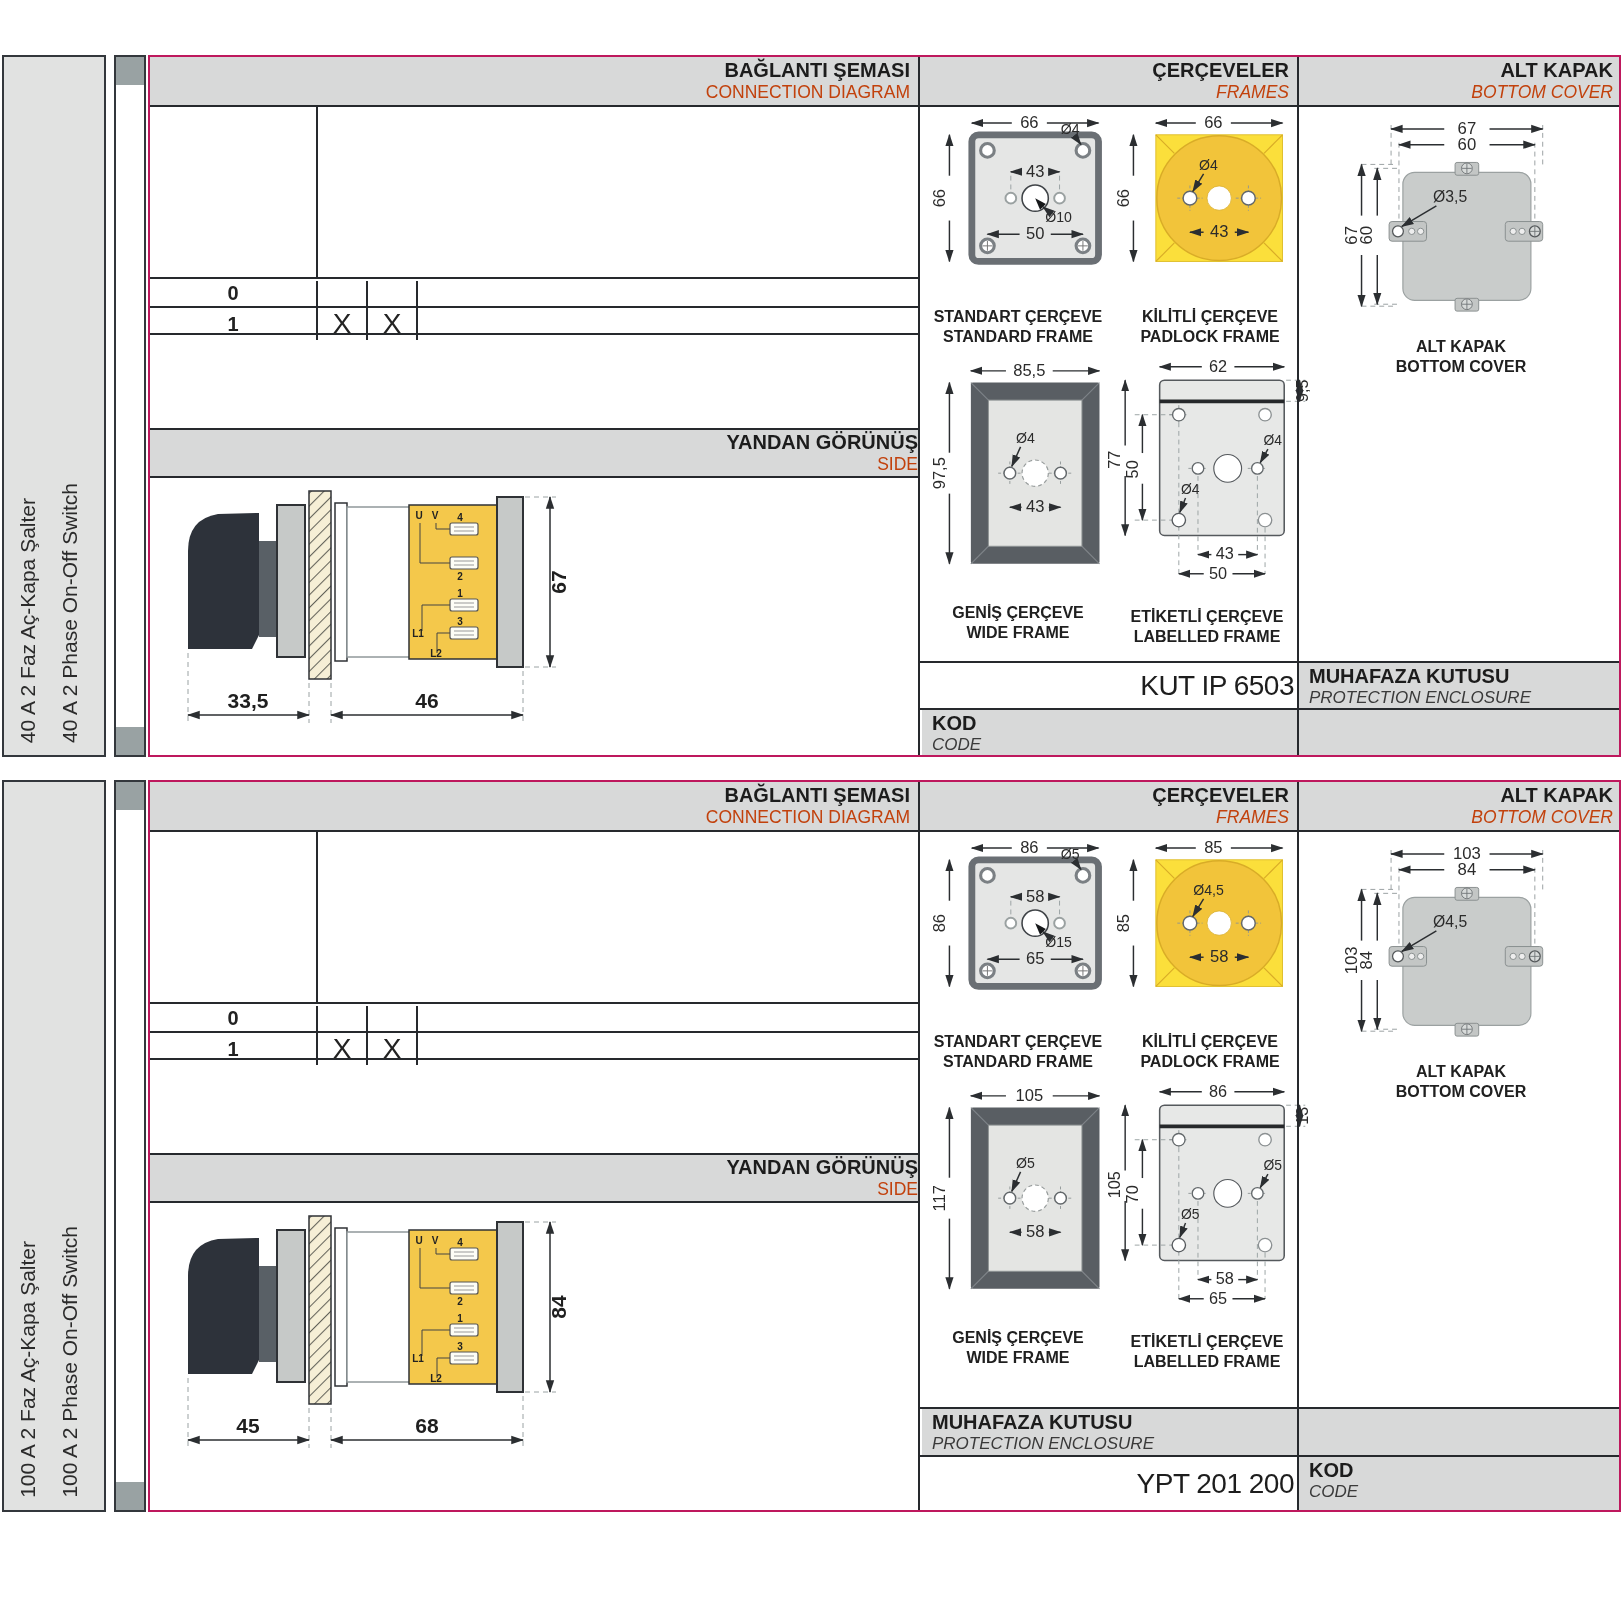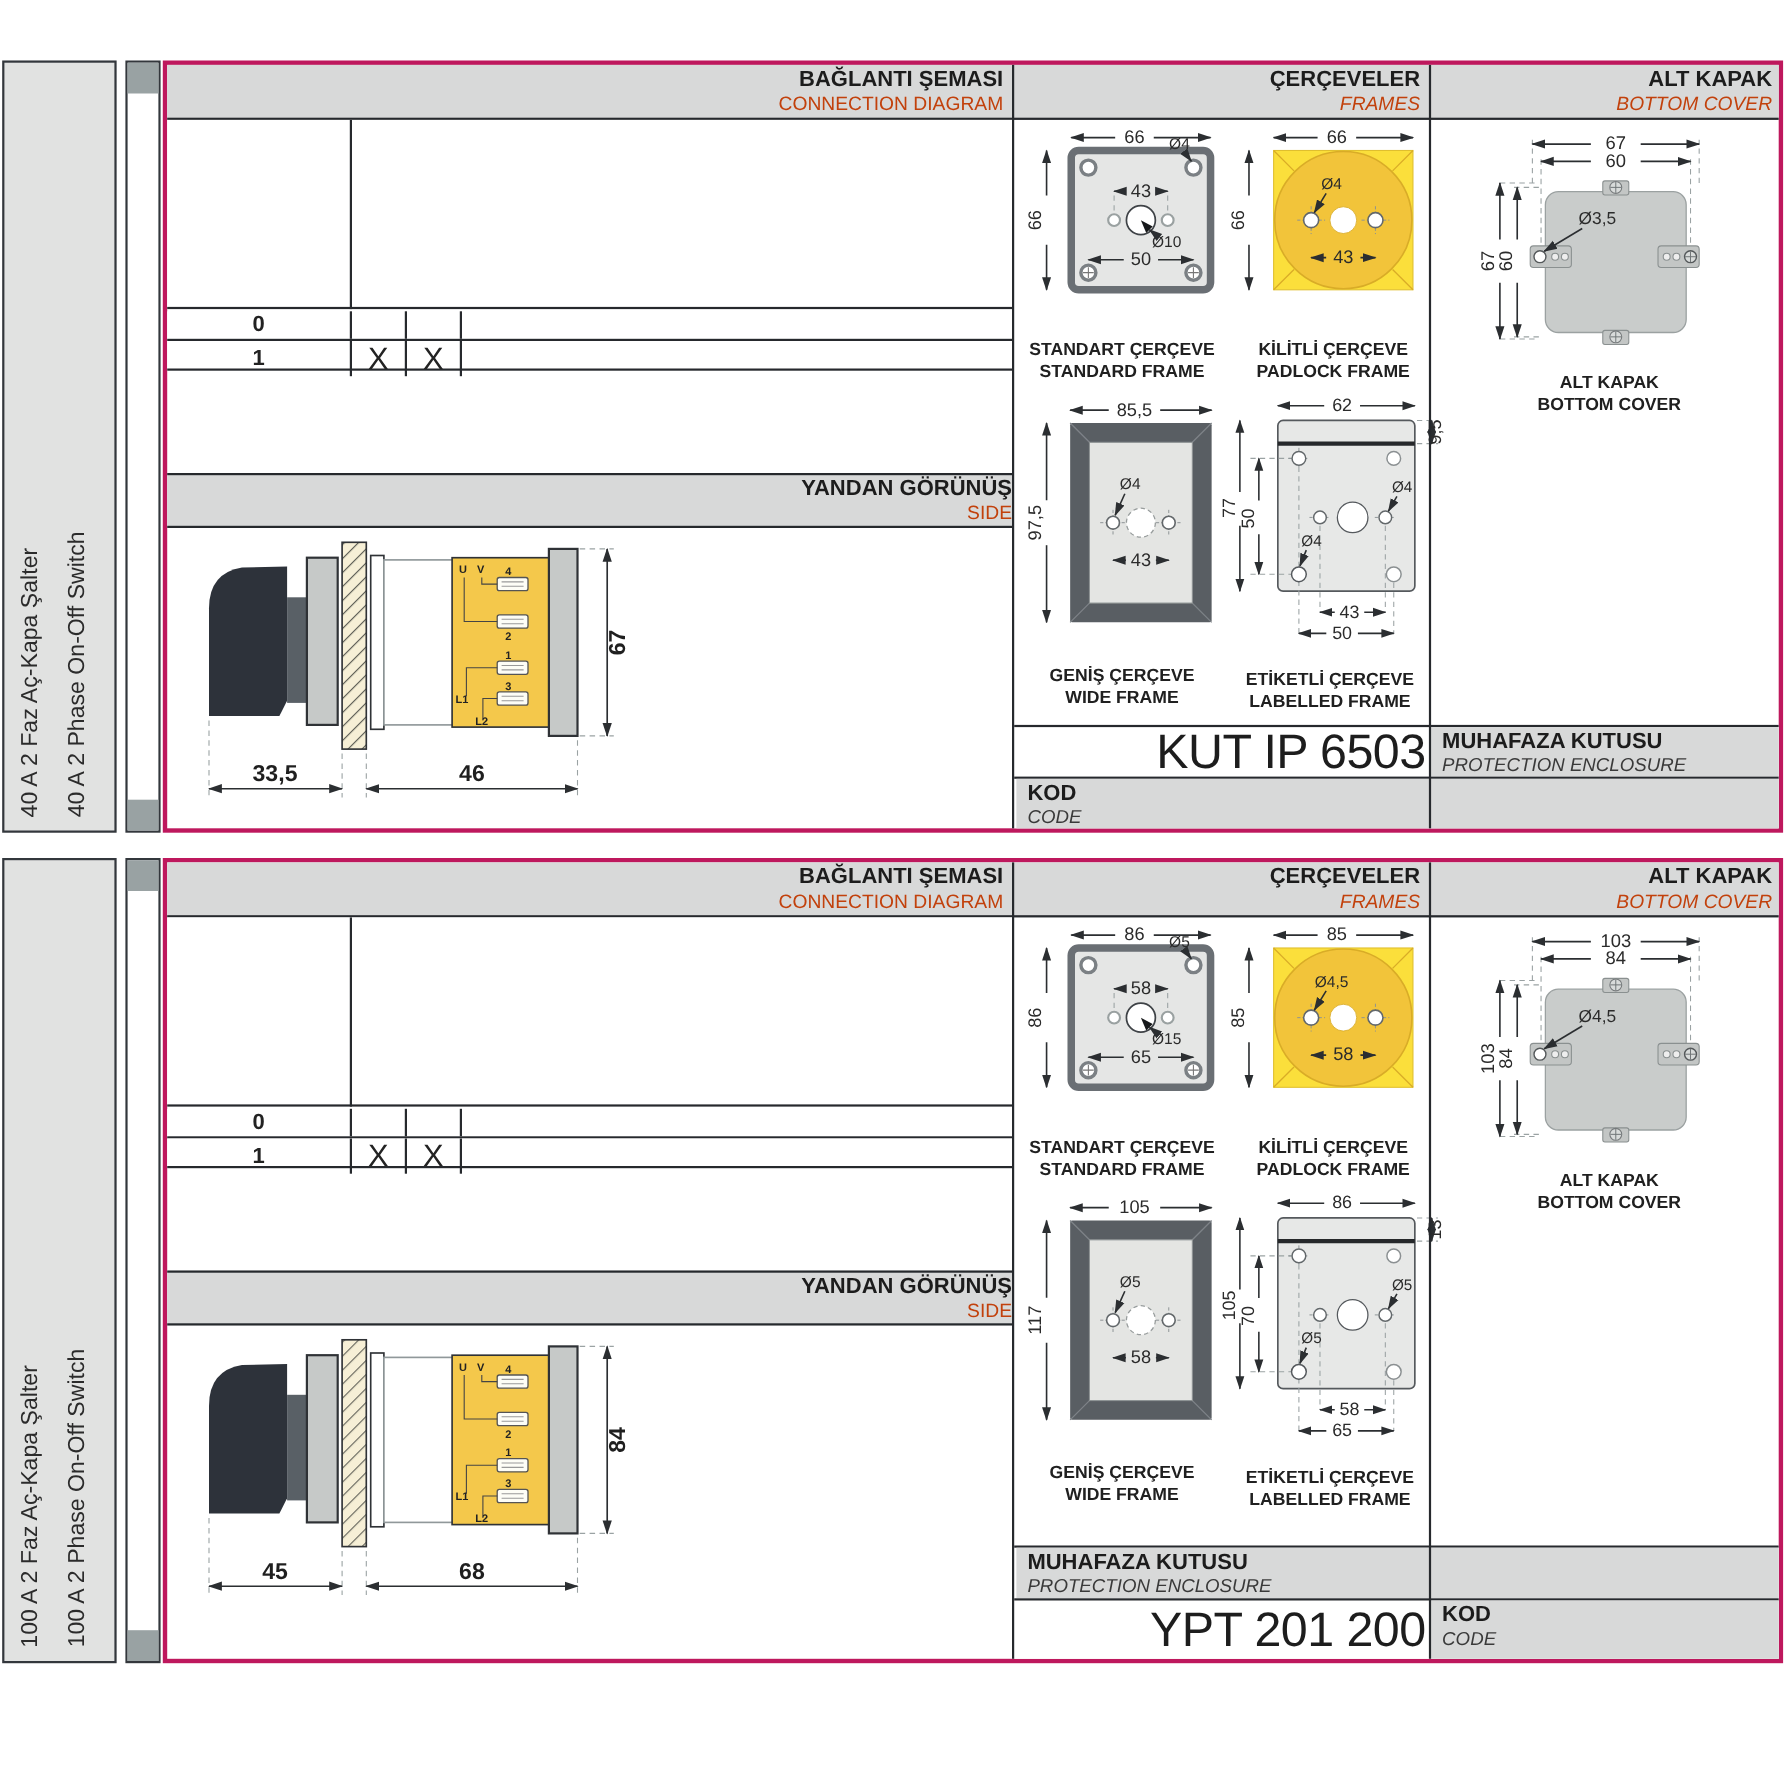--- a/index.html
+++ b/index.html
@@ -16,21 +16,21 @@
          white-space:nowrap;font-size:21px;color:#2b2b2b;}
   .vtext.tr{left:12px;} .vtext.en{left:54px;}
 
   
   .spacer-col{position:absolute;left:114px;top:0;bottom:0;width:32px;background:#fff;
               border:2px solid #33373c;box-sizing:border-box;}
   .spacer-col .cap{position:absolute;left:0;right:0;height:28px;background:#99a2a3;}
   .cap.top{top:0;} .cap.bot{bottom:0;}
 
   
-  .main{position:absolute;left:148px;top:0;right:2px;bottom:0;border:4px solid #be185d;
+  .main{position:absolute;left:148px;top:0;right:2px;bottom:0;border:2px solid #be185d;
         box-sizing:border-box;background:#fff;}
   .vdiv{position:absolute;top:0;bottom:0;width:2px;background:#26292d;z-index:6;}
   .vdiv1{left:768px;} .vdiv2{left:1147px;}
 
   .header-band{position:absolute;left:0;right:0;top:0;height:50px;background:#d8d9d9;
                border-bottom:2px solid #26292d;box-sizing:border-box;z-index:2;}
   .hcell{position:absolute;top:0;height:48px;z-index:3;text-align:right;padding-top:2px;box-sizing:border-box;}
   .hc1{left:0;width:760px;} .hc2{left:770px;width:369px;} .hc3{left:1149px;right:6px;}
   .h-tr{font-size:20px;font-weight:bold;color:#1c1c1c;line-height:1.15;}
   .h-en{font-size:17.5px;color:#c2410c;line-height:1.15;}
@@ -70,21 +70,21 @@
   .cap-lab{left:950px;top:550px;width:214px;}
   .cap-cover{left:1178px;top:280px;width:266px;}
 
   
   .h-row{position:absolute;left:770px;right:0;display:flex;border-top:2px solid #26292d;
          box-sizing:border-box;z-index:4;background:#fff;}
   .enc-row{bottom:47px;height:47px;}
   .code-row{bottom:0;height:47px;}
   .section-1 .enc-row{bottom:55px;height:48px;}
   .section-1 .code-row{height:55px;}
-  .big-code{width:377px;text-align:right;font-size:44px;color:#1d1d1d;letter-spacing:-0.5px;
+  .big-code{width:377px;text-align:right;font-size:28px;color:#1d1d1d;letter-spacing:-0.5px;
             display:flex;align-items:center;justify-content:flex-end;box-sizing:border-box;padding-right:3px;}
   .row-label{flex:1;background:#d8d9d9;margin-left:2px;padding:2px 0 0 10px;box-sizing:border-box;}
   .lab-tr{font-size:20px;font-weight:bold;color:#1c1c1c;line-height:1.15;}
   .lab-en{font-size:17px;font-style:italic;color:#3a3a3a;line-height:1.15;}
 
   
   svg text{font-family:"Liberation Sans",sans-serif;}
   .dimline{stroke:#2b2e31;stroke-width:1.5;fill:none;}
   .extline{stroke:#9aa2a3;stroke-width:1;stroke-dasharray:5 4;fill:none;}
   .dimnum{font-size:17px;fill:#2b2b2b;text-anchor:middle;}

